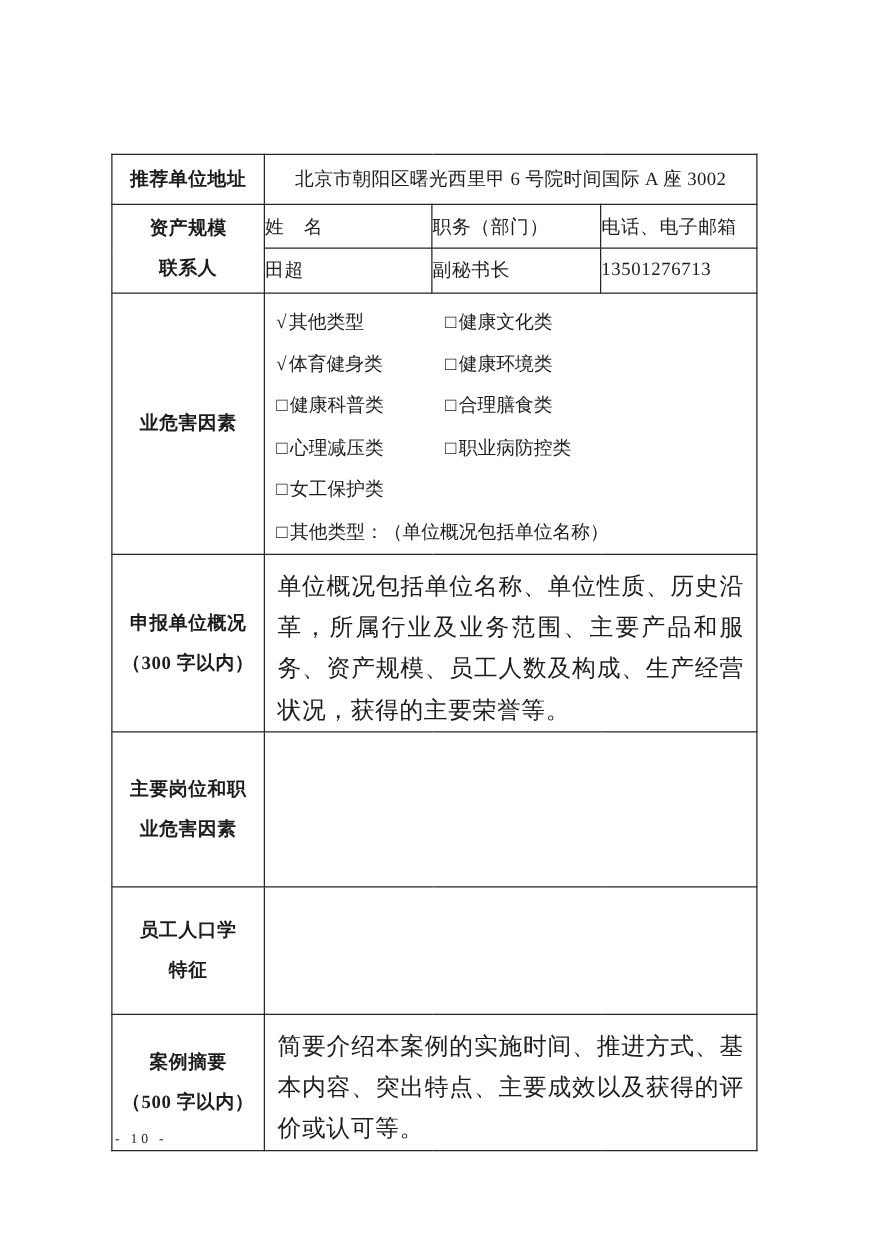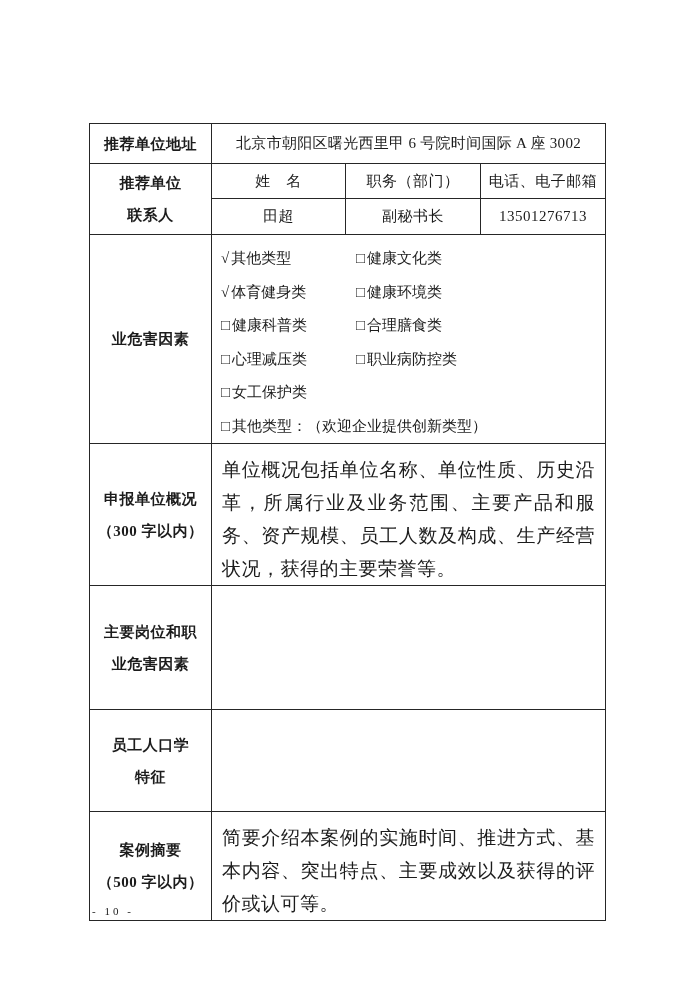--- a/index.html
+++ b/index.html
@@ -24,21 +24,21 @@
     vertical-align: middle;
   }
   .label-cell {
     font-weight: bold;
     text-align: center;
     white-space: pre-line;
     line-height: 32px;
     font-size: 15px;
     letter-spacing: 0.5px;
   }
-  .center-cell { text-align: center; letter-spacing: 0.5px; }
+  .center-cell { letter-spacing: 0.5px; }
   .digits { font-size: 16px; letter-spacing: 0.5px; }
   .address-cell { text-align: center; font-size: 15.5px; letter-spacing: 0.3px; }
 
   .case-grid {
     display: grid;
     grid-template-columns: 135px auto;
     padding: 7px 6px 0 9px;
     line-height: 33.5px;
     align-content: start;
   }
@@ -76,21 +76,21 @@
       <col style="width:125px">
     </colgroup>
 
     <tbody>
         <tr style="height:40px">
       <td class="label-cell">推荐单位地址</td>
       <td colspan="3" class="address-cell">北京市朝阳区曙光西里甲 6 号院时间国际 A 座 3002</td>
     </tr>
 
     <tr style="height:35px">
-      <td rowspan="2" class="label-cell">推荐单位
+      <td rowspan="2" class="label-cell">资产规模
 联系人</td>
       <td class="center-cell">姓　名</td>
       <td class="center-cell">职务（部门）</td>
       <td class="center-cell">电话、电子邮箱</td>
     </tr>
 
     <tr style="height:36px">
       <td class="center-cell">田超</td>
       <td class="center-cell">副秘书长</td>
       <td class="center-cell digits">13501276713</td>
@@ -102,21 +102,21 @@
         <div class="case-grid">
           <span class="case-item"><span class="mark">√</span><span>其他类型</span></span>
           <span class="case-item"><span class="mark">□</span><span>健康文化类</span></span>
           <span class="case-item"><span class="mark">√</span><span>体育健身类</span></span>
           <span class="case-item"><span class="mark">□</span><span>健康环境类</span></span>
           <span class="case-item"><span class="mark">□</span><span>健康科普类</span></span>
           <span class="case-item"><span class="mark">□</span><span>合理膳食类</span></span>
           <span class="case-item"><span class="mark">□</span><span>心理减压类</span></span>
           <span class="case-item"><span class="mark">□</span><span>职业病防控类</span></span>
           <span class="case-item"><span class="mark">□</span><span>女工保护类</span></span>
-          <span class="case-item full"><span class="mark">□</span><span>其他类型：（欢迎企业提供创新类型）</span></span>
+          <span class="case-item full"><span class="mark">□</span><span>其他类型：（单位概况包括单位名称）</span></span>
         </div>
       </td>
     </tr>
 
     <tr style="height:99px">
       <td class="label-cell">申报单位概况
 （300 字以内）</td>
       <td colspan="3" class="para-cell">
         <p class="para">单位概况包括单位名称、单位性质、历史沿革，所属行业及业务范围、主要产品和服务、资产规模、员工人数及构成、生产经营状况，获得的主要荣誉等。</p>
       </td>

